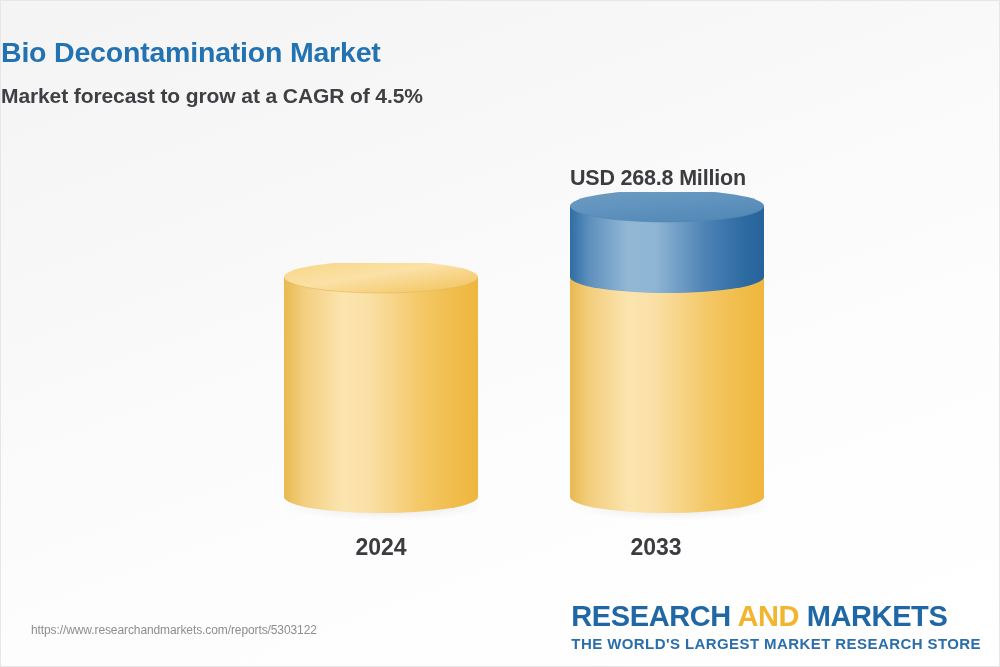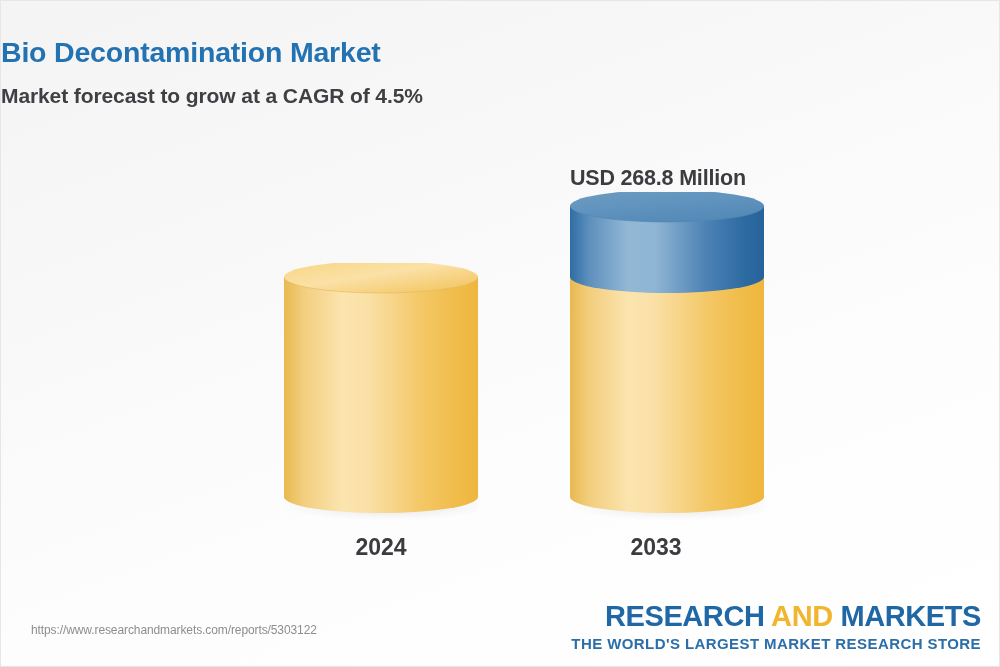--- a/index.html
+++ b/index.html
@@ -92,21 +92,20 @@
     top: 622px;
     font-size: 12px;
     color: #8d8d8d;
     letter-spacing: -0.1px;
   }
 
   #logo {
     position: absolute;
     right: 18px;
     top: 601px;
-    text-align: right;
   }
   #logo-wordmark {
     font-size: 29px;
     font-weight: bold;
     letter-spacing: -0.4px;
     line-height: 1;
     color: #1f67a5;
     white-space: nowrap;
   }
   #logo-wordmark .amber { color: #f2b52f; }

